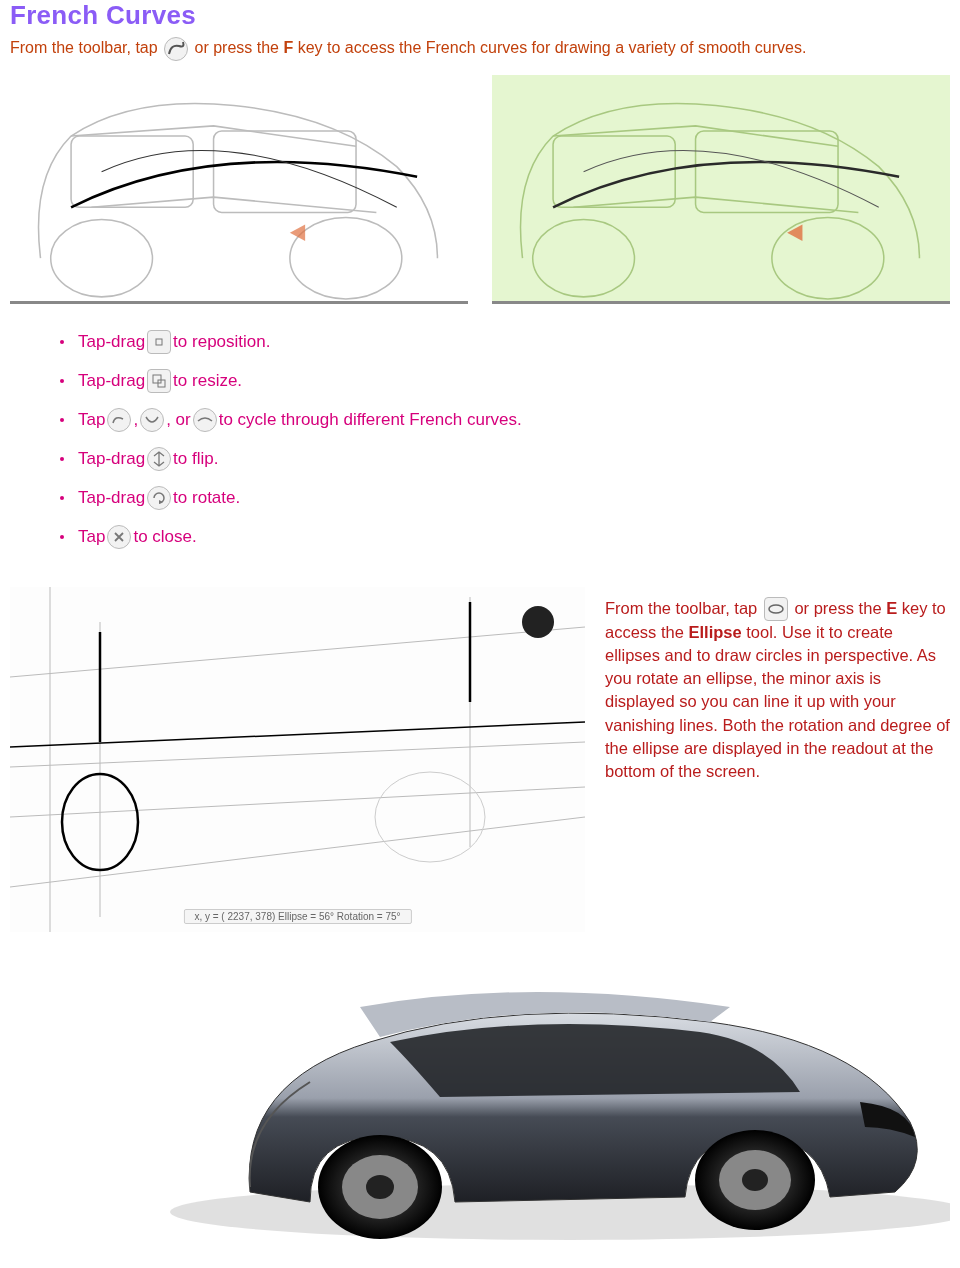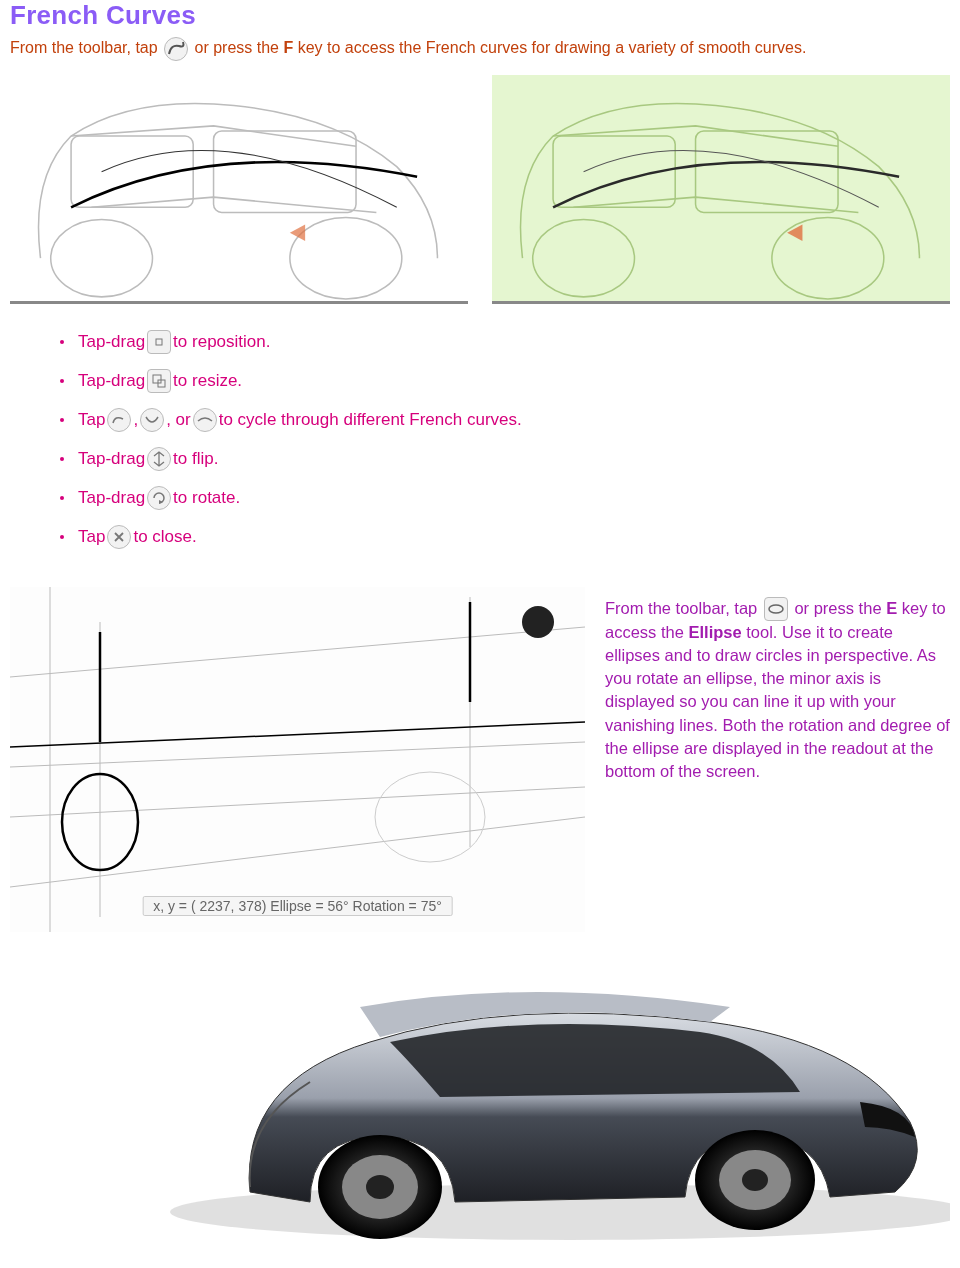--- a/index.html
+++ b/index.html
@@ -83,33 +83,33 @@
   .ellipse-figure {
     width: 575px;
     height: 345px;
     background:#fdfdfd;
     position:relative;
     flex: 0 0 575px;
   }
   .ellipse-figure svg { position:absolute; inset:0; }
   .ellipse-readout {
     position:absolute;
-    bottom:16px;
+    bottom:8px;
     left:50%;
     transform:translateX(-50%);
-    font-size:14px;
+    font-size:10px;
     color:#666;
     background:#f5f5f5;
     border:1px solid #ccc;
     padding:1px 10px;
     border-radius:2px;
     white-space:nowrap;
   }
   .ellipse-text {
-    color:#a21caf;
+    color:#b91c1c;
     font-size:16.5px;
     line-height:1.4;
     flex:1;
     padding-top:10px;
   }
   .ellipse-text .bold { font-weight:700; }
   .car-render {
     margin-top:30px;
     height:290px;
     position:relative;

